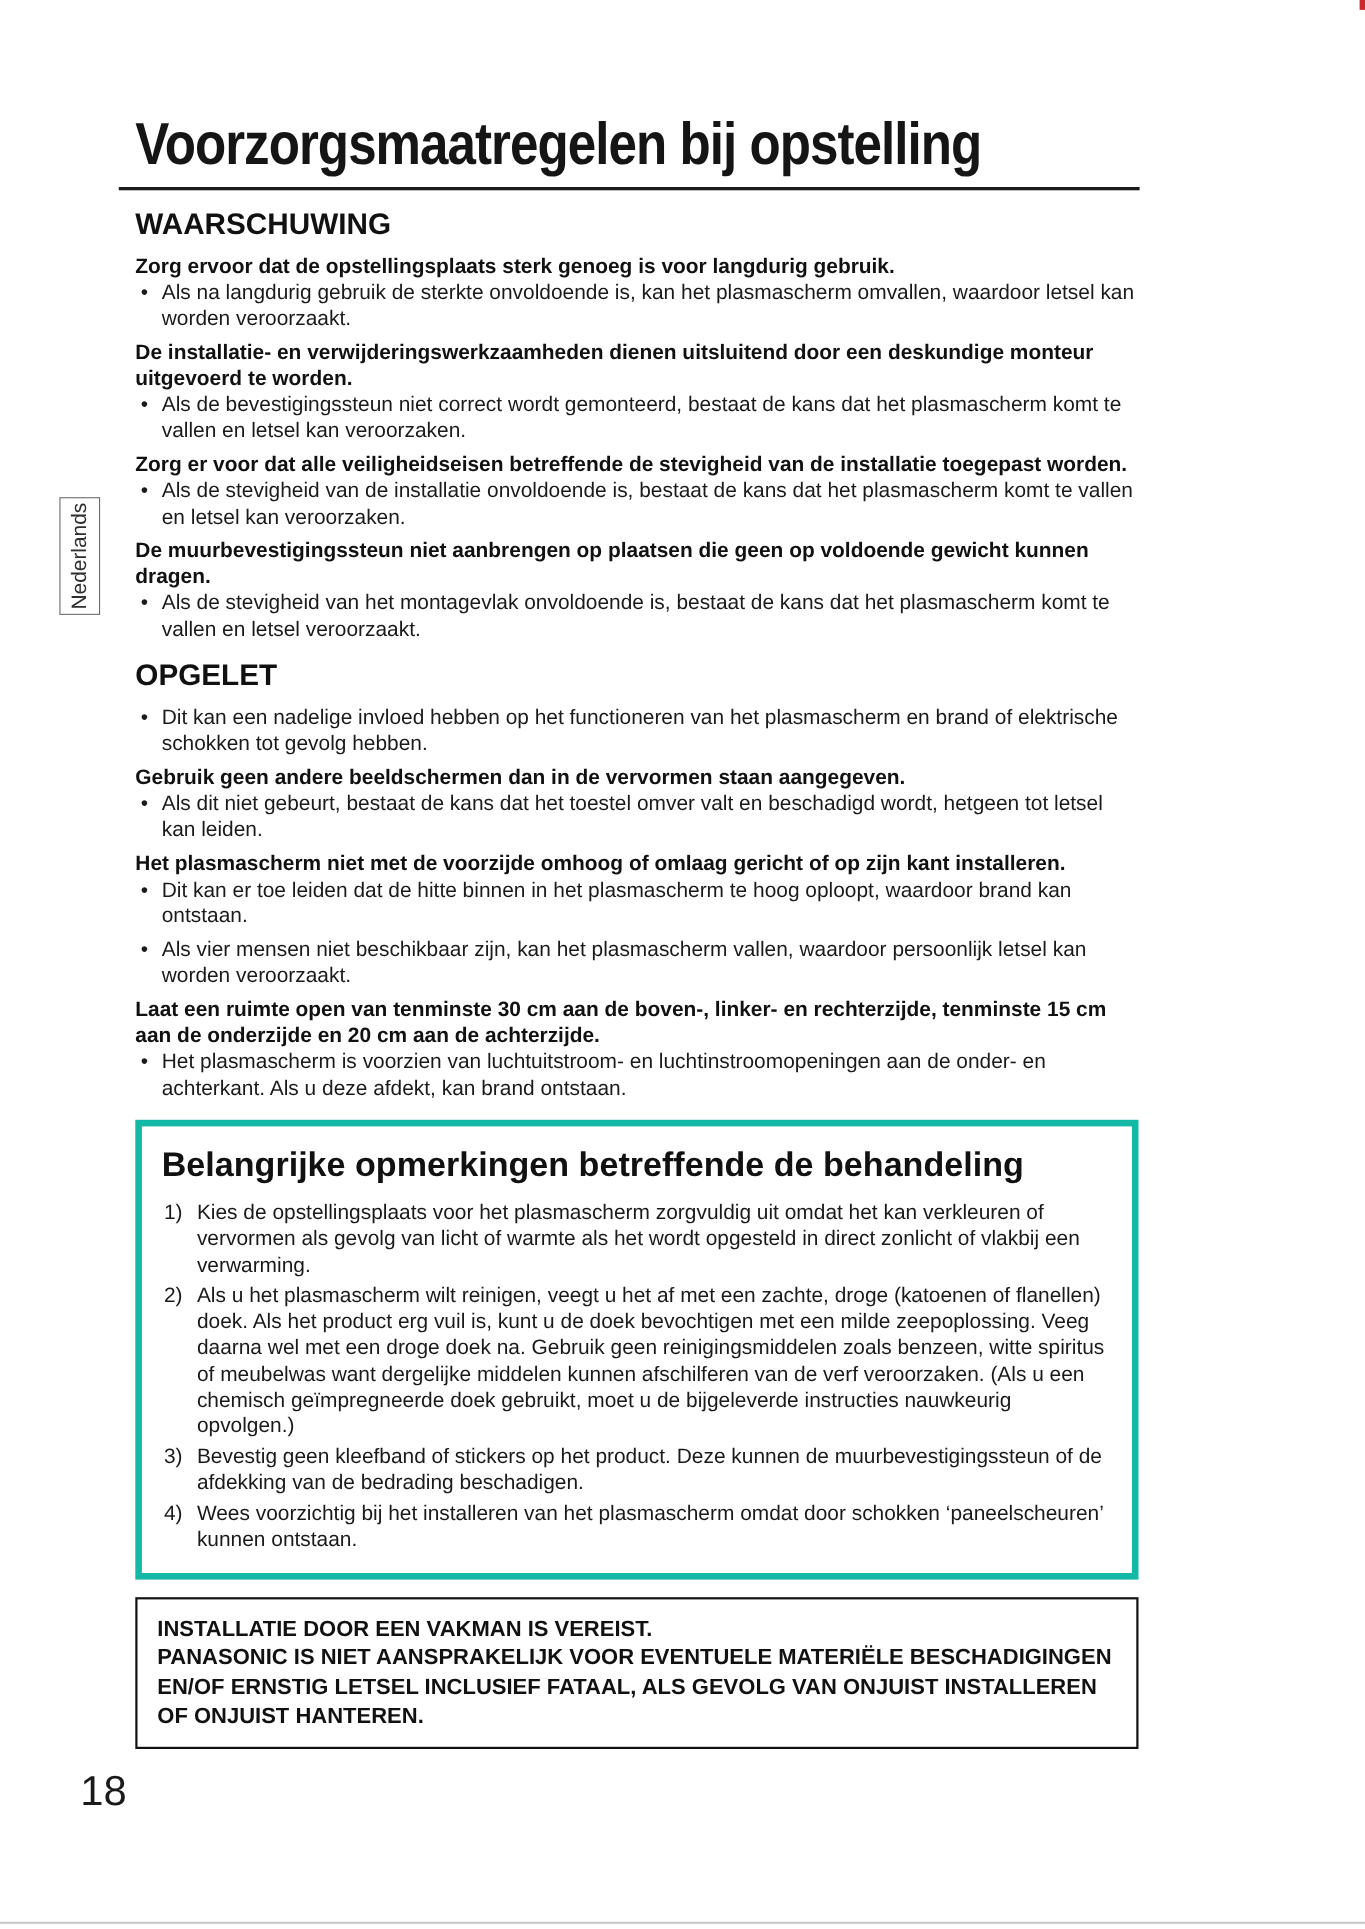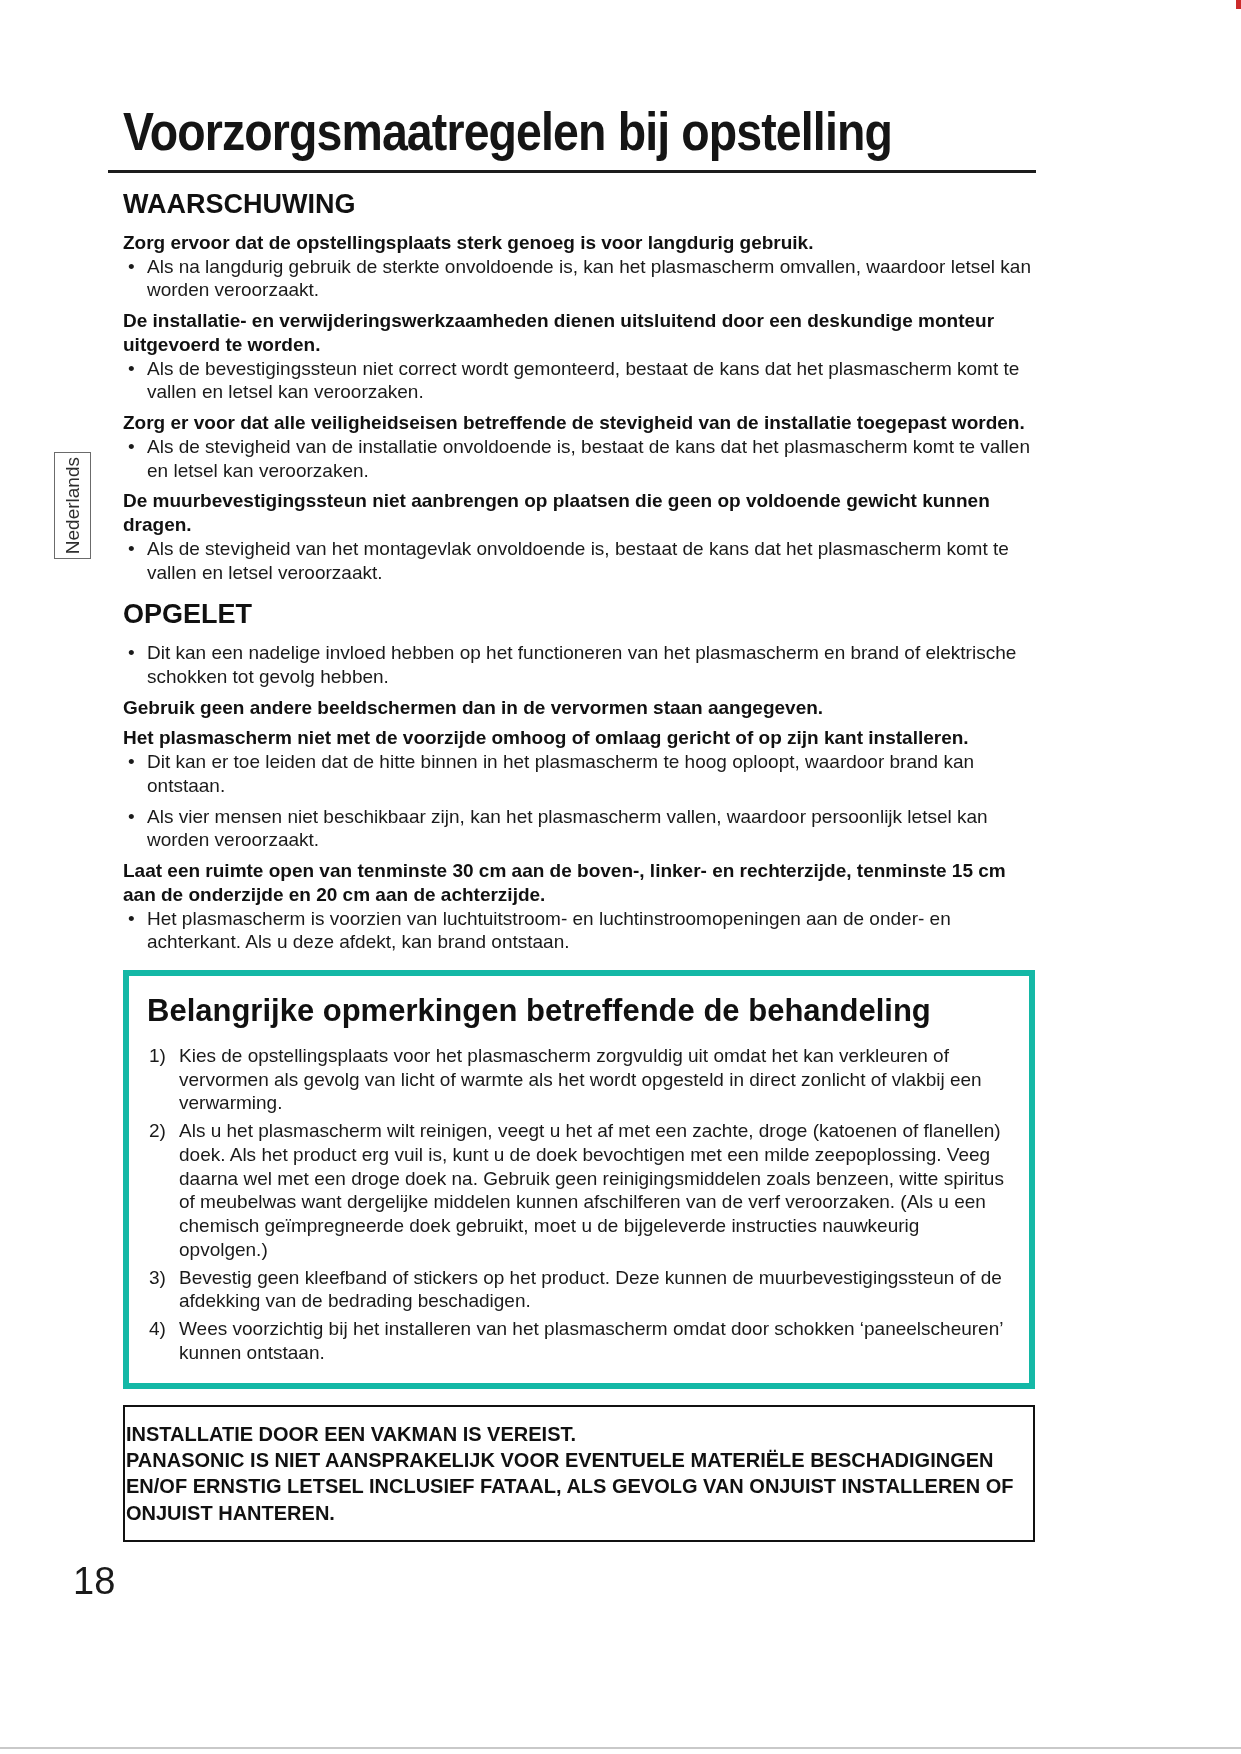--- a/index.html
+++ b/index.html
@@ -114,21 +114,21 @@
     margin-bottom: 4px;
   }
   .note-num {
     position: absolute;
     left: 2px;
     top: 0;
   }
   .installer-box {
     margin-top: 16px;
     border: 2px solid #111111;
-    padding: 14px 1px;
+    padding: 14px 18px;
   }
   .installer-line {
     font-weight: bold;
     font-size: 20px;
     line-height: 1.32;
     color: #111111;
   }
   .page-number {
     margin: 16px 0 0 -50px;
     font-size: 38px;
@@ -170,20 +170,21 @@
       <p class="bullet">Als de stevigheid van het montagevlak onvoldoende is, bestaat de kans dat het plasmascherm komt te vallen en letsel veroorzaakt.</p>
     </section>
 
     <h2 class="sec-heading second">OPGELET</h2>
 
     <section class="item">
       <p class="bullet">Dit kan een nadelige invloed hebben op het functioneren van het plasmascherm en brand of elektrische schokken tot gevolg hebben.</p>
     </section>
     <section class="item">
       <p class="lead">Gebruik geen andere beeldschermen dan in de vervormen staan aangegeven.</p>
+      <p class="bullet">Als dit niet gebeurt, bestaat de kans dat het toestel omver valt en beschadigd wordt, hetgeen tot letsel kan leiden.</p>
     </section>
     <section class="item">
       <p class="lead">Het plasmascherm niet met de voorzijde omhoog of omlaag gericht of op zijn kant installeren.</p>
       <p class="bullet">Dit kan er toe leiden dat de hitte binnen in het plasmascherm te hoog oploopt, waardoor brand kan ontstaan.</p>
     </section>
     <section class="item">
       <p class="bullet">Als vier mensen niet beschikbaar zijn, kan het plasmascherm vallen, waardoor persoonlijk letsel kan worden veroorzaakt.</p>
     </section>
     <section class="item">
       <p class="lead">Laat een ruimte open van tenminste 30 cm aan de boven-, linker- en rechterzijde, tenminste 15 cm aan de onderzijde en 20 cm aan de achterzijde.</p>

